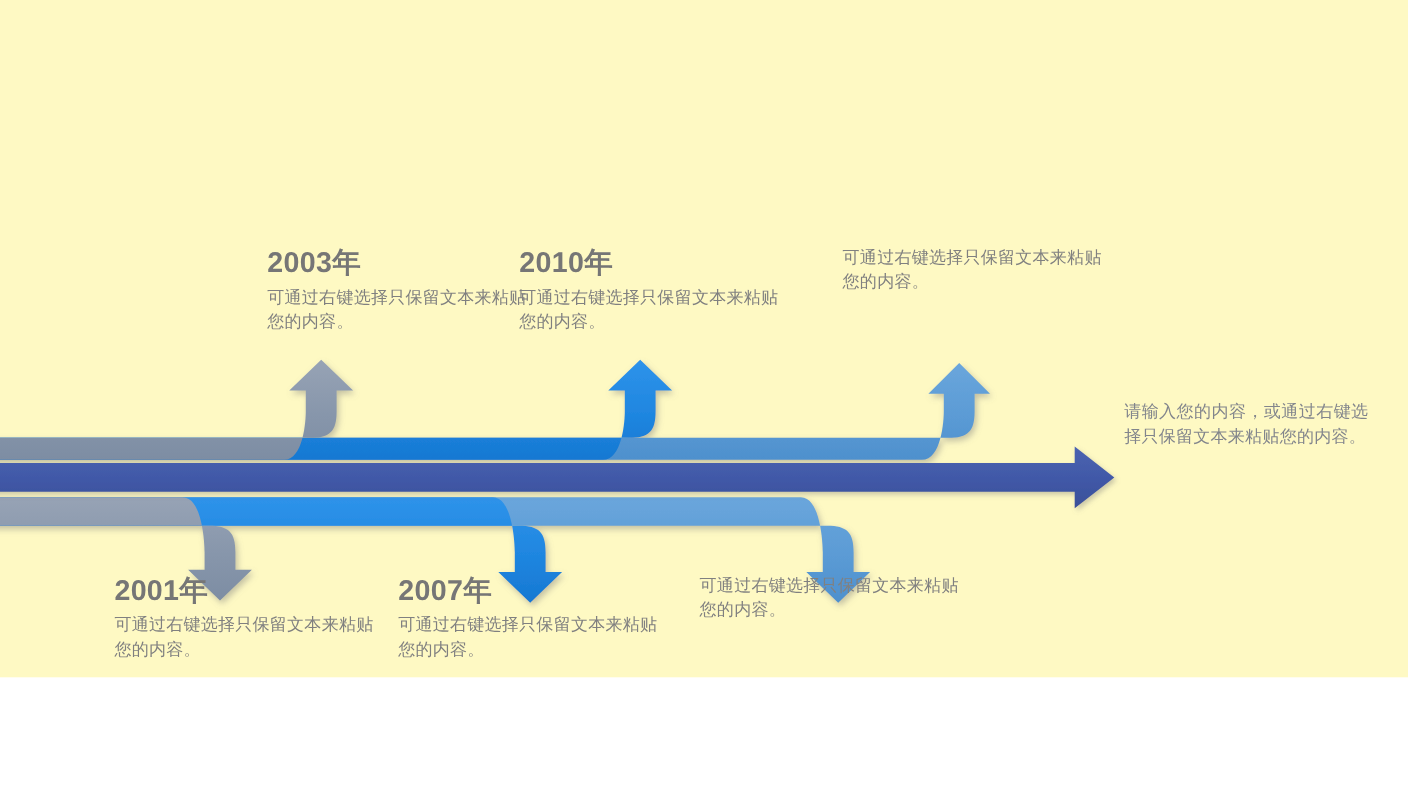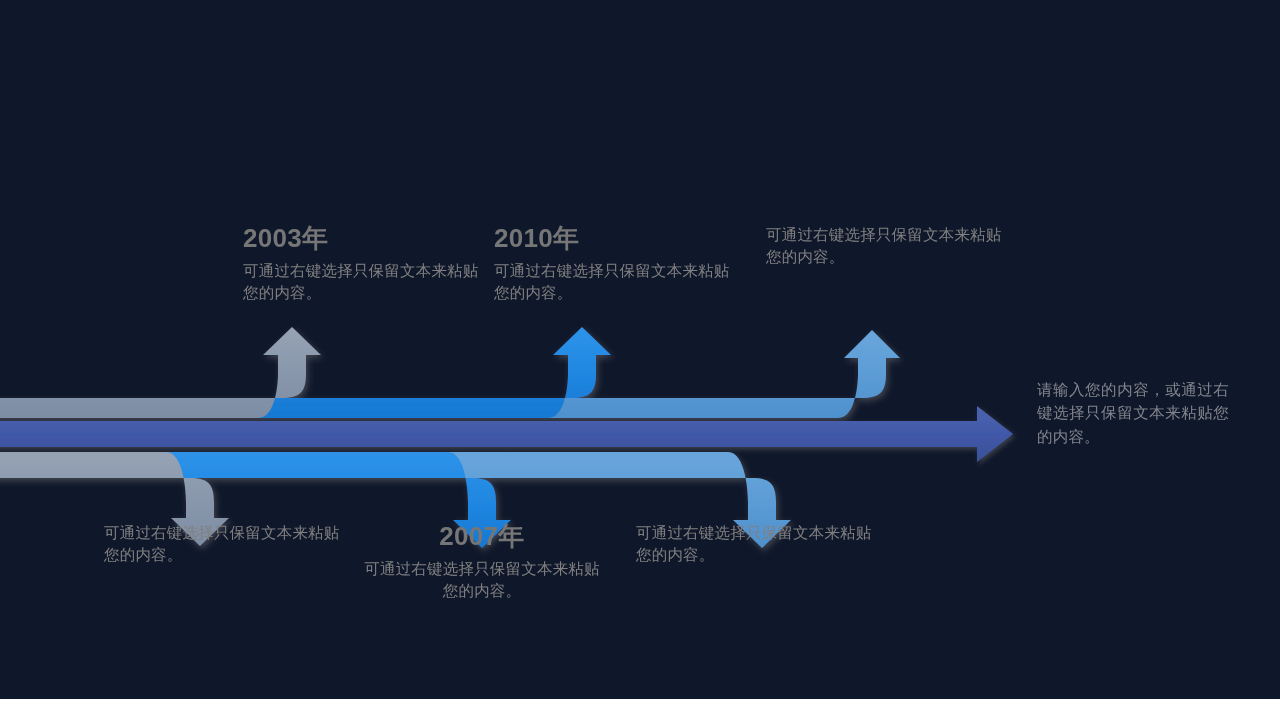--- a/index.html
+++ b/index.html
@@ -3,22 +3,22 @@
 <meta charset="utf-8">
 <style>
   html, body {
     margin: 0;
     padding: 0;
     background: #ffffff;
   }
   #stage {
     position: relative;
     width: 1280px;
-    height: 699px;
-    background: #0f172a;
+    height: 616px;
+    background: #fef9c3;
     overflow: hidden;
     font-family: "Liberation Sans", "DejaVu Sans", sans-serif;
   }
   #timeline-svg {
     position: absolute;
     left: 0;
     top: 0;
     width: 1280px;
     height: 720px;
   }
@@ -51,31 +51,31 @@
     font-size: 21px;
     font-weight: bold;
     color: #6f6f6f;
     margin: 0 0 9px 0;
     letter-spacing: 0.5px;
   }
   .company .company-desc {
     font-size: 15.5px;
     color: #82858c;
     line-height: 1.5;
-    margin: 15px;
+    margin: 0;
     text-align: justify;
     letter-spacing: 0.2px;
   }
   
   #ms-2003 { left: 243px; top: 224px; }
-  #ms-2010 { left: 494px; top: 224px; }
+  #ms-2010 { left: 472px; top: 224px; }
   #ms-2018 { left: 766px; top: 224px; }
   
   #ms-2001 { left: 104px; top: 522px; }
-  #ms-2007 { left: 362px; top: 522px; text-align: center; }
+  #ms-2007 { left: 362px; top: 522px; }
   #ms-2013 { left: 636px; top: 522px; }
 </style>
 </head>
 <body>
 
 <div id="stage">
 
   <svg id="timeline-svg" viewBox="0 0 1280 720">
     <defs>
       <filter id="softshadow" x="-30%" y="-30%" width="170%" height="190%">
@@ -189,20 +189,21 @@
   <div class="milestone" id="ms-2010">
     <p class="year">2010年</p>
     <p class="desc">可通过右键选择只保留文本来粘贴您的内容。</p>
   </div>
 
   <div class="milestone" id="ms-2018">
     <p class="desc">可通过右键选择只保留文本来粘贴您的内容。</p>
   </div>
 
   <div class="milestone" id="ms-2001">
+    <p class="year">2001年</p>
     <p class="desc">可通过右键选择只保留文本来粘贴您的内容。</p>
   </div>
 
   <div class="milestone" id="ms-2007">
     <p class="year">2007年</p>
     <p class="desc">可通过右键选择只保留文本来粘贴您的内容。</p>
   </div>
 
   <div class="milestone" id="ms-2013">
     <p class="desc">可通过右键选择只保留文本来粘贴您的内容。</p>

